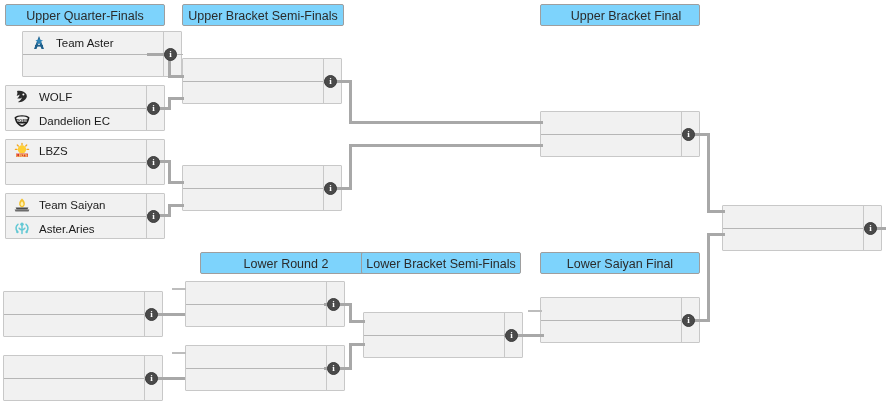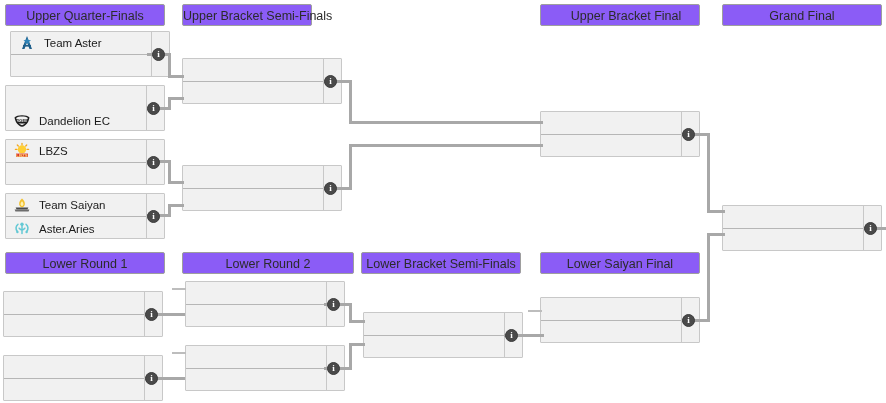--- a/index.html
+++ b/index.html
@@ -19,21 +19,21 @@
   #bracket {
     position: absolute;
     left: 0; top: 0;
     width: 886px; height: 403px;
   }
 
   
   .round-header {
     position: absolute;
     height: 22px;
-    background: #8b5cf6;
+    background: #7dd3fc;
     border: 1px solid #9e9e9e;
     border-radius: 2px;
     color: #2b2b2b;
     font-size: 12.5px;
     line-height: 22px;
     text-align: center;
     white-space: nowrap;
     box-sizing: border-box;
   }
 
@@ -114,29 +114,27 @@
   .ln.v { width: 3px; }
   .ln.thin { background: #bdbdbd; }
 </style>
 </head>
 <body>
 
 <div id="bracket">
 
   <div class="round-header" style="left:5px;  top:4px;  width:160px;">Upper Quarter-Finals</div>
 
-  <div class="round-header" style="left:182px; top:4px;  width:130px;">Upper Bracket Semi-Finals</div>
+  <div class="round-header" style="left:182px; top:4px;  width:162px;">Upper Bracket Semi-Finals</div>
 
   <div class="round-header" style="left:540px; top:4px;  width:160px;padding-left:12px;">Upper Bracket Final</div>
 
-  <div class="round-header" style="left:722px; top:4px;  width:160px;">Grand Final</div>
-
-  <div class="round-header" style="left:5px;  top:252px; width:160px;">Lower Round 1</div>
-
-  <div class="round-header" style="left:182px; top:252px; width:172px;">Lower Round 2</div>
+
+
+  <div class="round-header" style="left:200px; top:252px; width:172px;">Lower Round 2</div>
 
   <div class="round-header" style="left:361px; top:252px; width:160px;">Lower Bracket Semi-Finals</div>
 
   <div class="round-header" style="left:540px; top:252px; width:160px;">Lower Saiyan Final</div>
 
   <div class="ln h" style="left:147px; top:53px;  width:24px;"></div>
   <div class="ln v" style="left:168px; top:53px;  height:25px;"></div>
   <div class="ln h" style="left:168px; top:75px;  width:16px;"></div>
 
   <div class="ln h" style="left:147px; top:107px; width:24px;"></div>
@@ -178,36 +176,45 @@
   <div class="ln v" style="left:349px; top:303px; height:20px;"></div>
   <div class="ln h" style="left:349px; top:320px; width:16px;"></div>
 
   <div class="ln h" style="left:324px; top:367px; width:28px;"></div>
   <div class="ln v" style="left:349px; top:343px; height:26px;"></div>
   <div class="ln h" style="left:349px; top:343px; width:16px;"></div>
 
   <div class="ln h" style="left:504px; top:334px; width:40px;"></div>
   <div class="ln h thin" style="left:528px; top:310px; width:14px; height:2px;"></div>
 
-  <div class="match" style="left:10px; top:31px;">
+  <div class="match" style="left:22px; top:31px;">
     <div class="row top">
       <span class="logo">
         <svg width="20" height="18" viewBox="0 0 20 18">
           <path d="M10 2 L15 15 L12.5 15 L10 8.5 L7.5 15 L5 15 Z" fill="#1f5f8b"></path>
           <path d="M6 11 L14 11 L14 12.6 L6 12.6 Z" fill="#1f5f8b"></path>
           <path d="M10.2 3.4 l1.0 2.6 2.8 .15 -2.2 1.75 .75 2.7 -2.35-1.55 -2.35 1.55 .75-2.7 -2.2-1.75 2.8-.15z" fill="#2f84b8"></path>
         </svg>
       </span>
       <span class="tname">Team Aster</span>
     </div>
     <div class="score-sep"></div>
     <div class="info" style="left:141px; top:16px;">i</div>
   </div>
 
   <div class="match" style="left:5px; top:85px;">
+    <div class="row top">
+      <span class="logo">
+        <svg width="20" height="18" viewBox="0 0 20 18">
+          <path d="M5 3 C8.5 2 13 3.5 14.5 6.5 C15.6 8.8 14.2 11 12 12.5 C10.5 13.6 8 14.6 6 14 C8 12.6 9.6 11.2 9.8 9.4 C8.4 10.6 6.6 11 5.2 10.2 C6.8 9.4 7.6 8.2 7.4 6.6 C6.6 7.6 5.6 8 4.6 7.6 C5.6 6.4 5.6 4.6 5 3 Z" fill="#2b2b2b"></path>
+          <circle cx="11.4" cy="6.6" r="1" fill="#ffffff"></circle>
+        </svg>
+      </span>
+      <span class="tname">WOLF</span>
+    </div>
     <div class="row bot">
       <span class="logo">
         <svg width="20" height="18" viewBox="0 0 20 18">
           <path d="M2.5 5.5 C4 4 6.5 3.2 10 3.2 C13.5 3.2 16 4 17.5 5.5 C16.6 10.6 13.8 14 10 14.8 C6.2 14 3.4 10.6 2.5 5.5 Z" fill="#1d1d1d"></path>
           <path d="M4.2 6 C5.5 5 7.5 4.6 10 4.6 C12.5 4.6 14.5 5 15.8 6 C15 9.8 12.9 12.5 10 13.2 C7.1 12.5 5 9.8 4.2 6 Z" fill="#f2f2f2"></path>
           <text x="10" y="9.6" font-size="4.1" font-family="Liberation Sans, sans-serif" font-weight="bold" fill="#1d1d1d" text-anchor="middle">TIGER</text>
           <path d="M4.6 10 L15.4 10 L14.4 11.6 L5.6 11.6 Z" fill="#1d1d1d"></path>
         </svg>
       </span>
       <span class="tname">Dandelion EC</span>

